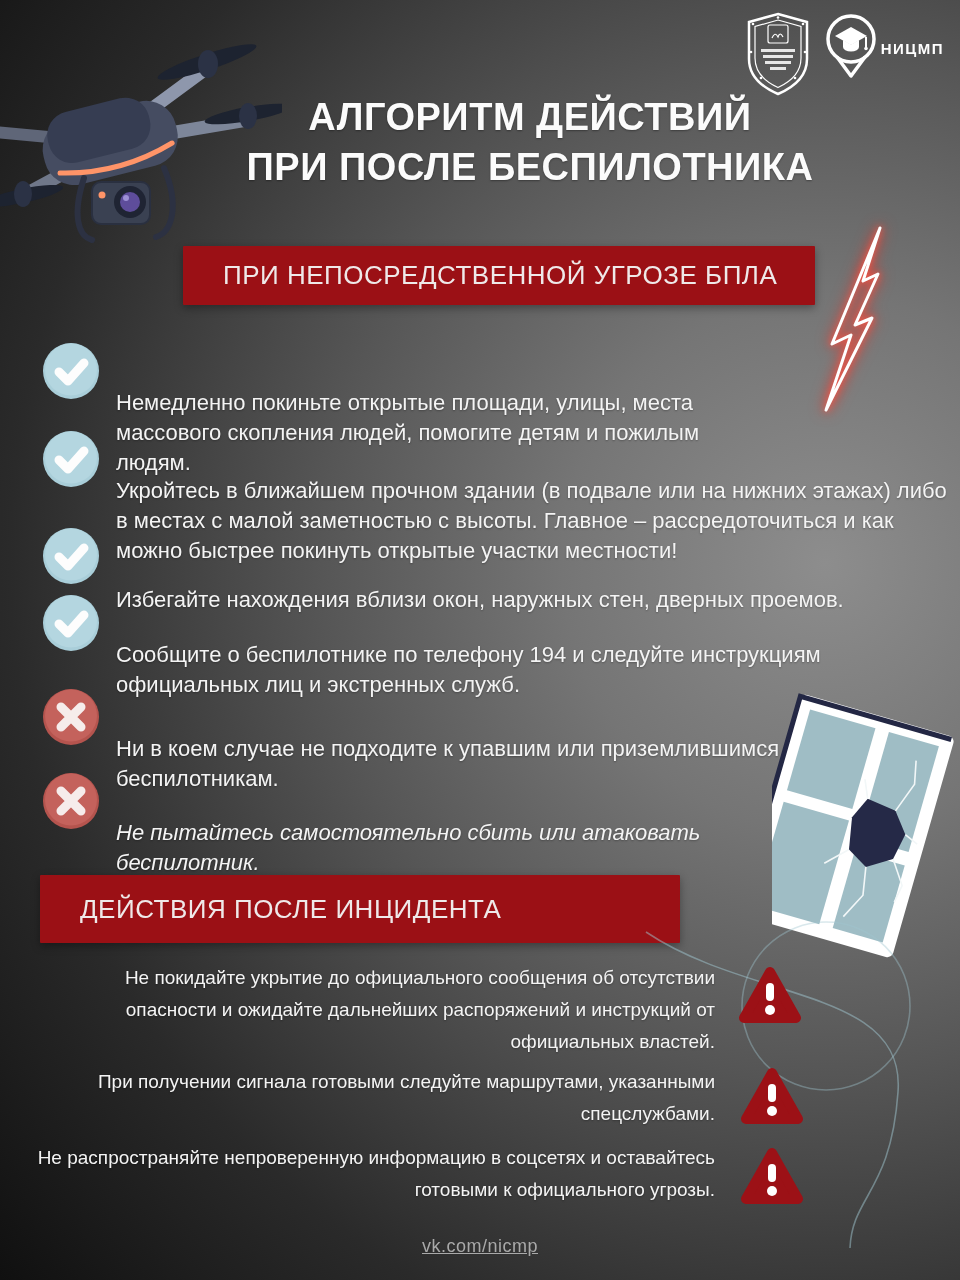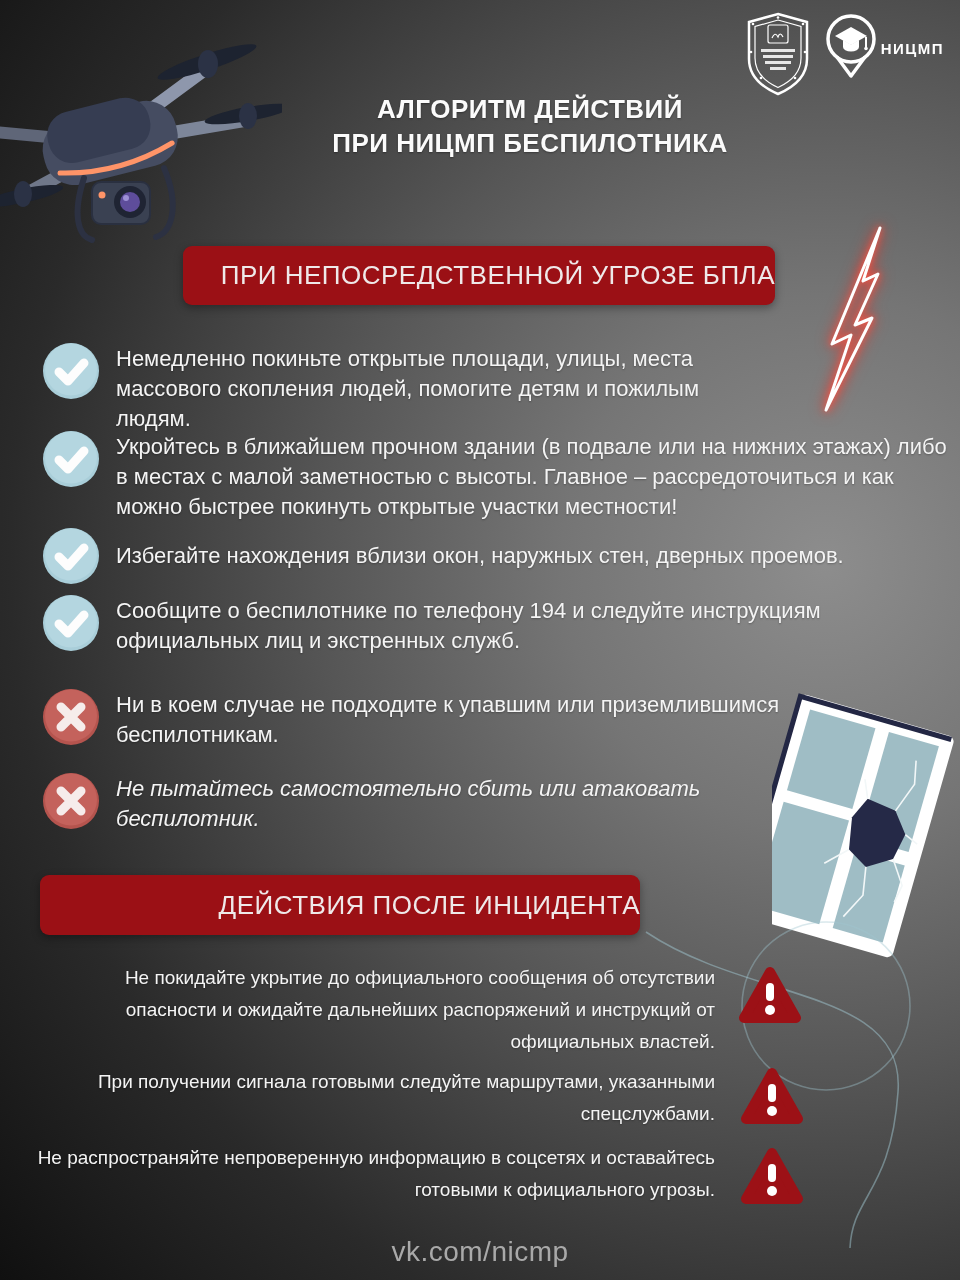--- a/index.html
+++ b/index.html
@@ -5,51 +5,51 @@
   html,body{margin:0;padding:0;background:#000;}
   .poster{
     position:relative;width:960px;height:1280px;overflow:hidden;
     background:radial-gradient(125% 95% at 86% 44%, #8d8d8d 0%, #757575 22%, #565656 42%, #2a2a2a 68%, #050505 100%);
     font-family:"Liberation Sans", sans-serif;color:#fff;
   }
   .abs{position:absolute;}
   
   .title{
     left:150px;top:92px;width:760px;text-align:center;
-    font-size:26px;font-weight:700;letter-spacing:.5px;line-height:1.32;
+    font-size:38px;font-weight:700;letter-spacing:.5px;line-height:1.32;
     color:#fbfbfb;text-shadow:0 1px 2px rgba(0,0,0,.35);
   }
   .logos{right:16px;top:12px;display:flex;align-items:flex-start;gap:10px;}
   .logo-pin{display:flex;flex-direction:row;align-items:center;}
   .org-abbr{font-size:15px;font-weight:700;letter-spacing:1.5px;color:#fff;margin-top:2px;}
   
   .banner{
-    background:#9b1015;border-radius:9px;color:#efe9e9;
-    display:flex;align-items:center;justify-content:flex-end;
-    font-size:26px;letter-spacing:.5px;box-shadow:0 3px 8px rgba(0,0,0,.35);
+    background:#9b1015;border-radius:1px;color:#efe9e9;
+    display:flex;align-items:center;justify-content:flex-start;
+    font-size:26px;letter-spacing:.5px;box-shadow:0 3px 8px rgba(0,0,0,.35);padding-left:40px;
   }
   .banner1{left:183px;top:246px;width:592px;height:59px;}
-  .banner2{left:40px;top:875px;width:600px;height:60px;}
+  .banner2{left:40px;top:875px;width:600px;height:68px;}
   
   .row{display:flex;align-items:flex-start;}
-  .row .txt{font-size:22px;line-height:30px;color:#f4f4f4;padding-top:2px;margin-left:16px;text-shadow:0 1px 2px rgba(0,0,0,.3);}
+  .row .txt{font-size:22px;line-height:30px;color:#f4f4f4;padding-top:2px;margin-left:16px;text-shadow:0 1px 2px rgba(0,0,0,.3);margin-top:44px;}
   .icon-wrap{flex:0 0 58px;width:58px;height:58px;}
   .r1{left:42px;top:342px;} .r1 .txt{max-width:650px;}
   .r2{left:42px;top:430px;} .r2 .txt{max-width:880px;}
   .r3{left:42px;top:527px;} .r3 .txt{max-width:880px;padding-top:14px;}
   .r4{left:42px;top:594px;} .r4 .txt{max-width:760px;}
   .r5{left:42px;top:688px;} .r5 .txt{max-width:730px;}
   .r6{left:42px;top:772px;font-style:italic;} .r6 .txt{max-width:600px;}
   
   .arow-txt{font-size:19px;line-height:32px;color:#f4f4f4;text-align:right;text-shadow:0 1px 2px rgba(0,0,0,.3);}
   .a1t{right:245px;top:962px;width:620px;}
   .a2t{right:245px;top:1066px;width:650px;}
   .a3t{right:245px;top:1142px;width:690px;}
   .a1i{right:157px;top:965px;} .a2i{right:155px;top:1066px;} .a3i{right:155px;top:1146px;}
-  .footer{left:0;top:1236px;width:100%;text-align:center;font-size:28px;color:#a9a9a9;letter-spacing:.5px;}
+  .footer{left:0;top:1236px;width:100%;text-align:center;font-size:18px;color:#a9a9a9;letter-spacing:.5px;text-decoration:underline;}
   .neon{filter:drop-shadow(0 0 3px #ff5848) drop-shadow(0 0 7px #e03a30);}
   .noptr{pointer-events:none;}
 </style>
 </head>
 <body>
 
 <div class="poster">
 
   <svg class="abs noptr" style="left:-8px;top:10px;" width="290" height="240" viewBox="0 0 290 240">
     <g>
@@ -109,21 +109,21 @@
         <path d="M22,28 v7 a8,4.5 0 0 0 16,0 v-7 l-8,4.5 z" fill="#fff"></path>
         <line x1="45" y1="25" x2="45" y2="35" stroke="#fff" stroke-width="2"></line>
         <circle cx="45" cy="36.5" r="1.8" fill="#fff"></circle>
       </svg>
       <div class="org-abbr">НИЦМП</div>
     </div>
   </div>
 
   <div class="abs title">
     <div>АЛГОРИТМ ДЕЙСТВИЙ</div>
-    <div>ПРИ НИЦМП БЕСПИЛОТНИКА</div>
+    <div>ПРИ ПОСЛЕ БЕСПИЛОТНИКА</div>
   </div>
 
   <svg class="abs neon noptr" style="left:818px;top:222px;" width="96" height="196" viewBox="0 0 96 196">
     <path d="M62,6 L14,122 L33,113 L8,188 L54,96 L37,103 L60,52 L45,59 Z" fill="none" stroke="#fff" stroke-width="3" stroke-linejoin="round"></path>
   </svg>
 
   <div class="abs banner banner1">
     <span>ПРИ НЕПОСРЕДСТВЕННОЙ УГРОЗЕ БПЛА</span>
   </div>
 

